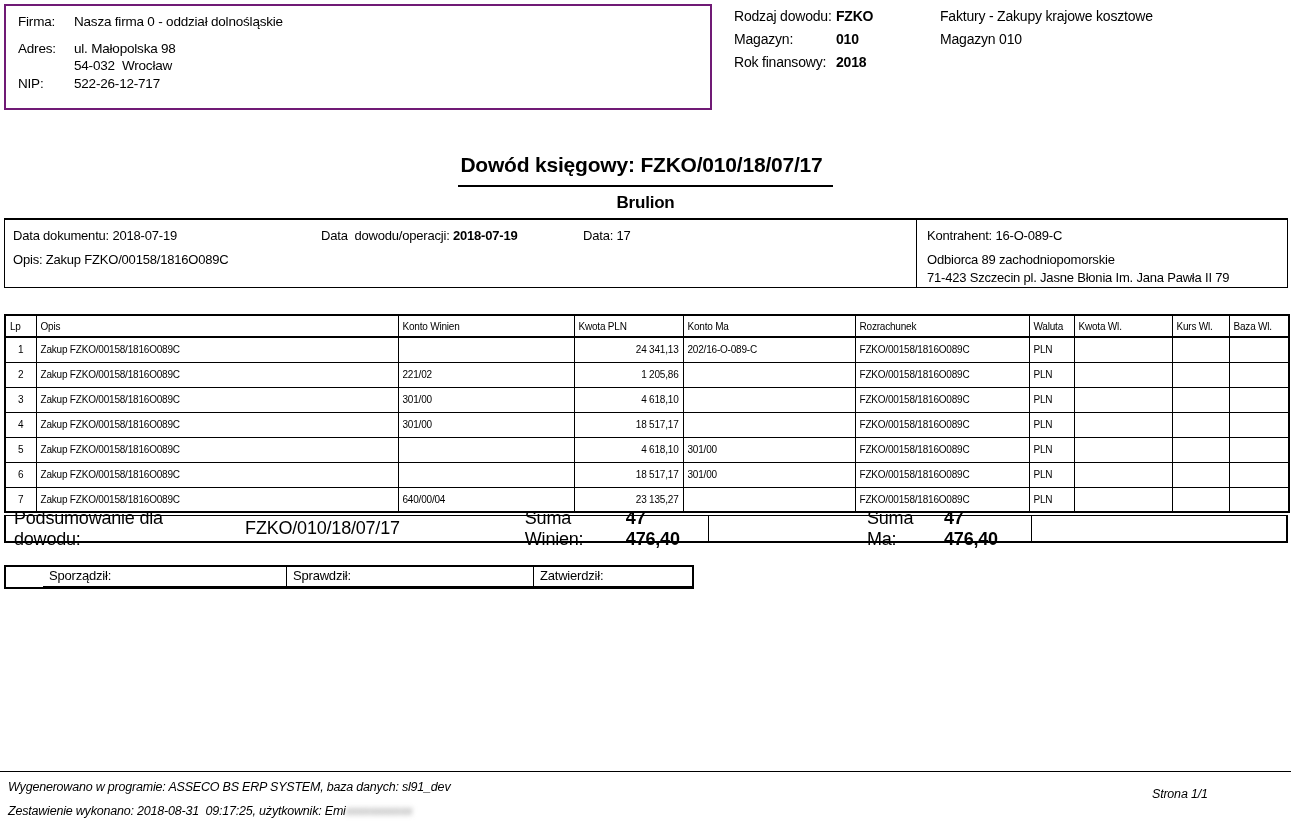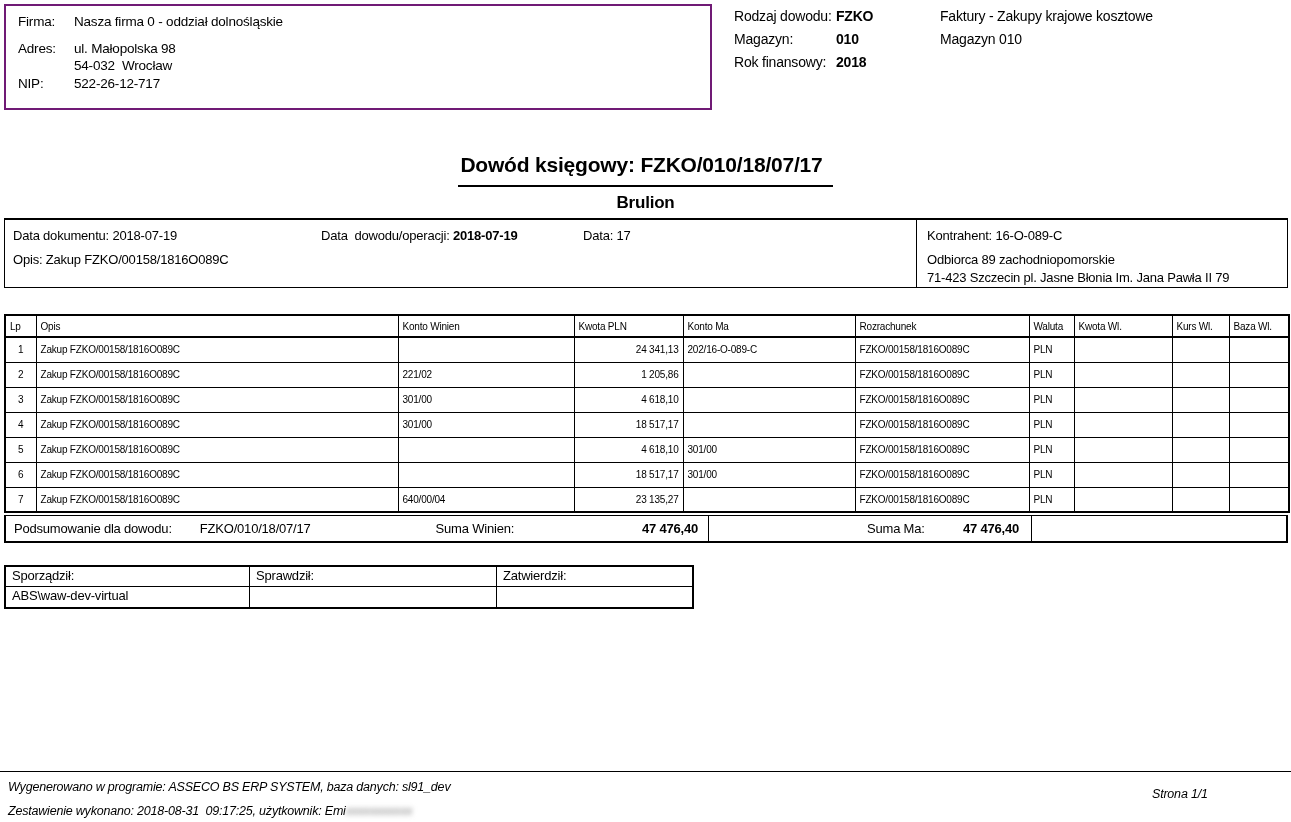--- a/index.html
+++ b/index.html
@@ -75,39 +75,39 @@
   table.ledger tbody td { height:25px; }
   th.h-kpln, th.h-kwl, th.h-kurs, th.h-baza { text-align:center; }
   th.h-wal { text-align:center; padding:1px 1px; }
   td.c-lp   { text-align:center; }
   td.c-kpln { text-align:right; }
   td.c-wal  { text-align:left; }
 
   
   .summary-row {
     left:4px; top:515px; width:1284px; height:28px;
-    display:flex; font-size:13px;
+    display:flex; font-size:18px;
     border:2px solid #000; border-top-width:1px;
   }
   .sum-cell { display:flex; align-items:center; height:100%; }
   .sum-cell-1 { width:703px; border-right:1px solid #000; padding-left:8px; }
   .sum-cell-2 { width:323px; border-right:1px solid #000; }
   .sum-cell-3 { flex:1; }
   .sum-doc { margin-left:28px; }
   .sum-winien-label { margin-left:125px; }
   .sum-winien-value { margin-left:auto; margin-right:10px; font-weight:bold; }
   .sum-ma-label { margin-left:158px; }
   .sum-ma-value { margin-left:auto; margin-right:12px; font-weight:bold; }
 
   
   .sig-table {
     left:4px; top:565px; width:690px;
     border:2px solid #000; font-size:13px;
   }
-  .sig-row { display:flex; }
+  .sig-row { display:flex;padding-left:37px; }
   .sig-row.labels .sig-cell { border-bottom:1px solid #000; }
   .sig-cell { height:20px; padding:1px 6px; }
   .sig-c1 { width:244px; border-right:1px solid #000; }
   .sig-c2 { width:247px; border-right:1px solid #000; }
   .sig-c3 { flex:1; }
 
   
   .footer-line { left:0; top:771px; width:1291px; height:1px; background:#000; }
   .footer-text { font-style:italic; font-size:12.5px; }
   .footer-1 { left:8px; top:780px; }
@@ -316,25 +316,20 @@
   </div>
   <div class="sum-cell sum-cell-3"></div>
 </div>
 
 <div class="abs sig-table">
   <div class="sig-row labels">
     <div class="sig-cell sig-c1">Sporządził:</div>
     <div class="sig-cell sig-c2">Sprawdził:</div>
     <div class="sig-cell sig-c3">Zatwierdził:</div>
   </div>
-  <div class="sig-row">
-    <div class="sig-cell sig-c1">ABS\waw-dev-virtual</div>
-    <div class="sig-cell sig-c2"></div>
-    <div class="sig-cell sig-c3"></div>
-  </div>
 </div>
 
 <div class="abs footer-line"></div>
 <div class="abs footer-text footer-1">Wygenerowano w programie: ASSECO BS ERP SYSTEM, baza danych: sl91_dev</div>
 <div class="abs footer-text footer-2">
   <span class="pre">Zestawienie wykonano: 2018-08-31  09:17:25, użytkownik: Emi</span><span class="redacted">xxxxxxxxxxx</span>
 </div>
 <div class="abs footer-text footer-page">Strona 1/1</div>
 
 </body></html>

